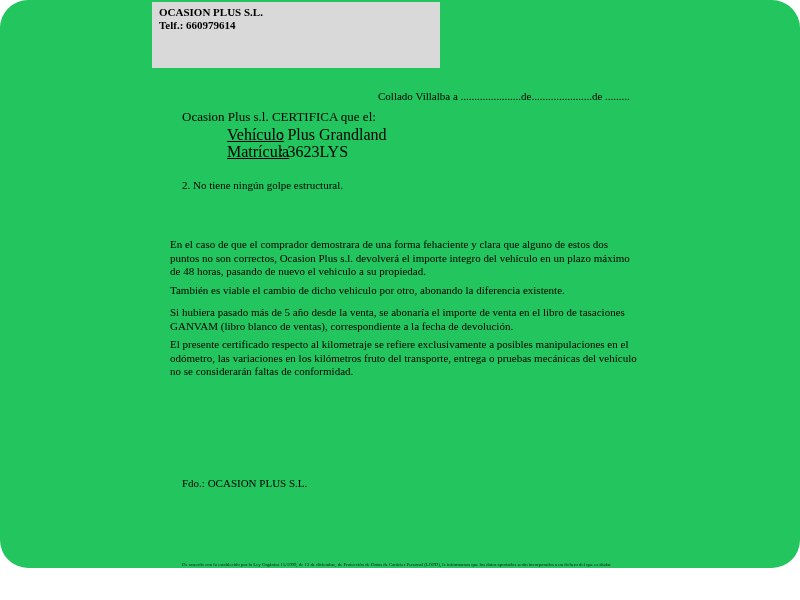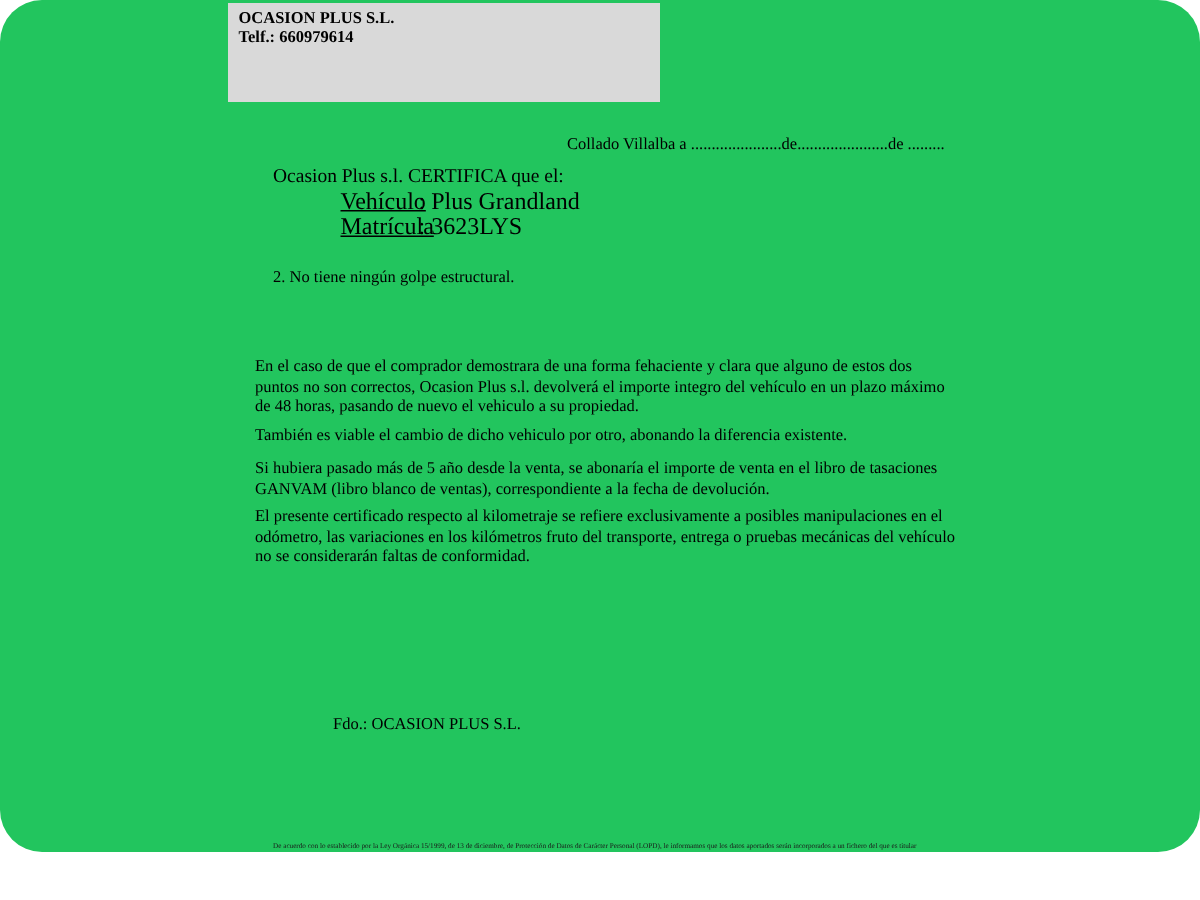--- a/index.html
+++ b/index.html
@@ -70,21 +70,20 @@
     left: 170px;
     font-size: 11px;
     line-height: 13.6px;
     width: 462px;
   }
   .signature {
     position: absolute;
     left: 182px;
     top: 477px;
     font-size: 11px;
-    margin-left: 40px;
   }
   .legal-footer {
     position: absolute;
     left: 182px;
     top: 562px;
     width: 440px;
     font-size: 4.8px;
     line-height: 5.8px;
     color: #1a1a1a;
   }

